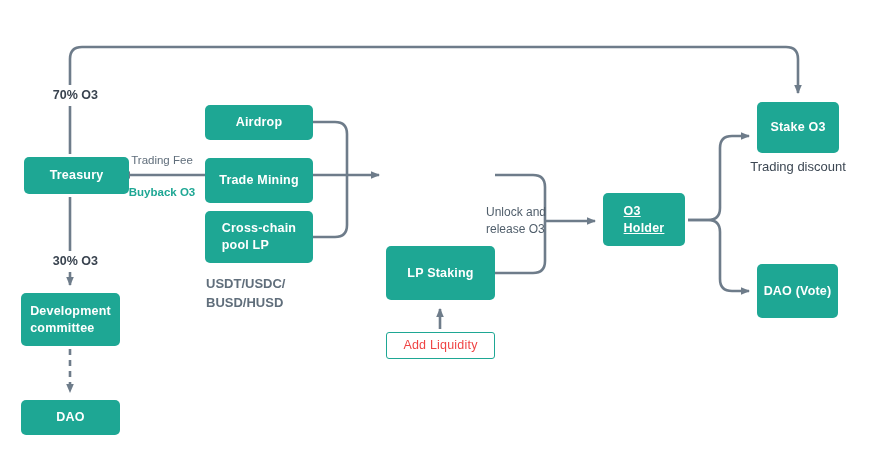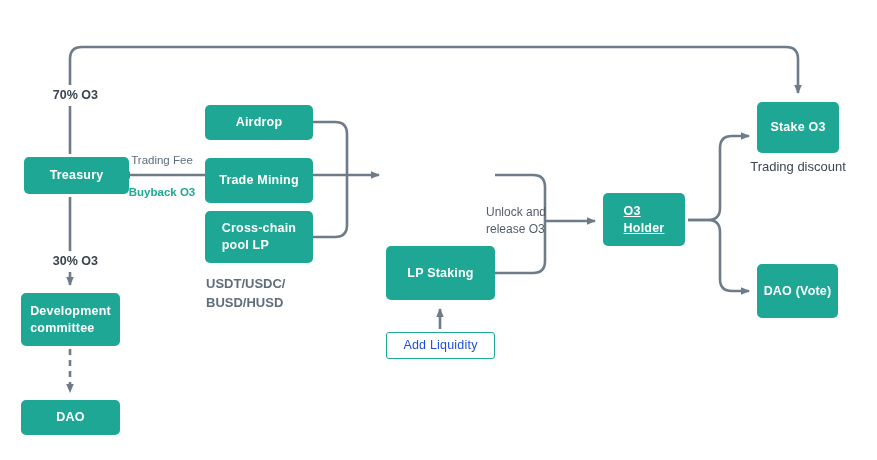--- a/index.html
+++ b/index.html
@@ -34,21 +34,21 @@
     font-size: 12.5px;
     font-weight: bold;
     letter-spacing: 0.2px;
     line-height: 17px;
     white-space: pre-line;
     box-sizing: border-box;
   }
   .node.outline {
     background: #ffffff;
     border: 1.5px solid #1ea794;
-    color: #1d4ed8;
+    color: #ef4444;
     font-weight: normal;
     border-radius: 3px;
     font-size: 12.5px;
   }
   .flow-label {
     position: absolute;
     white-space: pre-line;
     line-height: 17px;
   }
   .pct-label {

